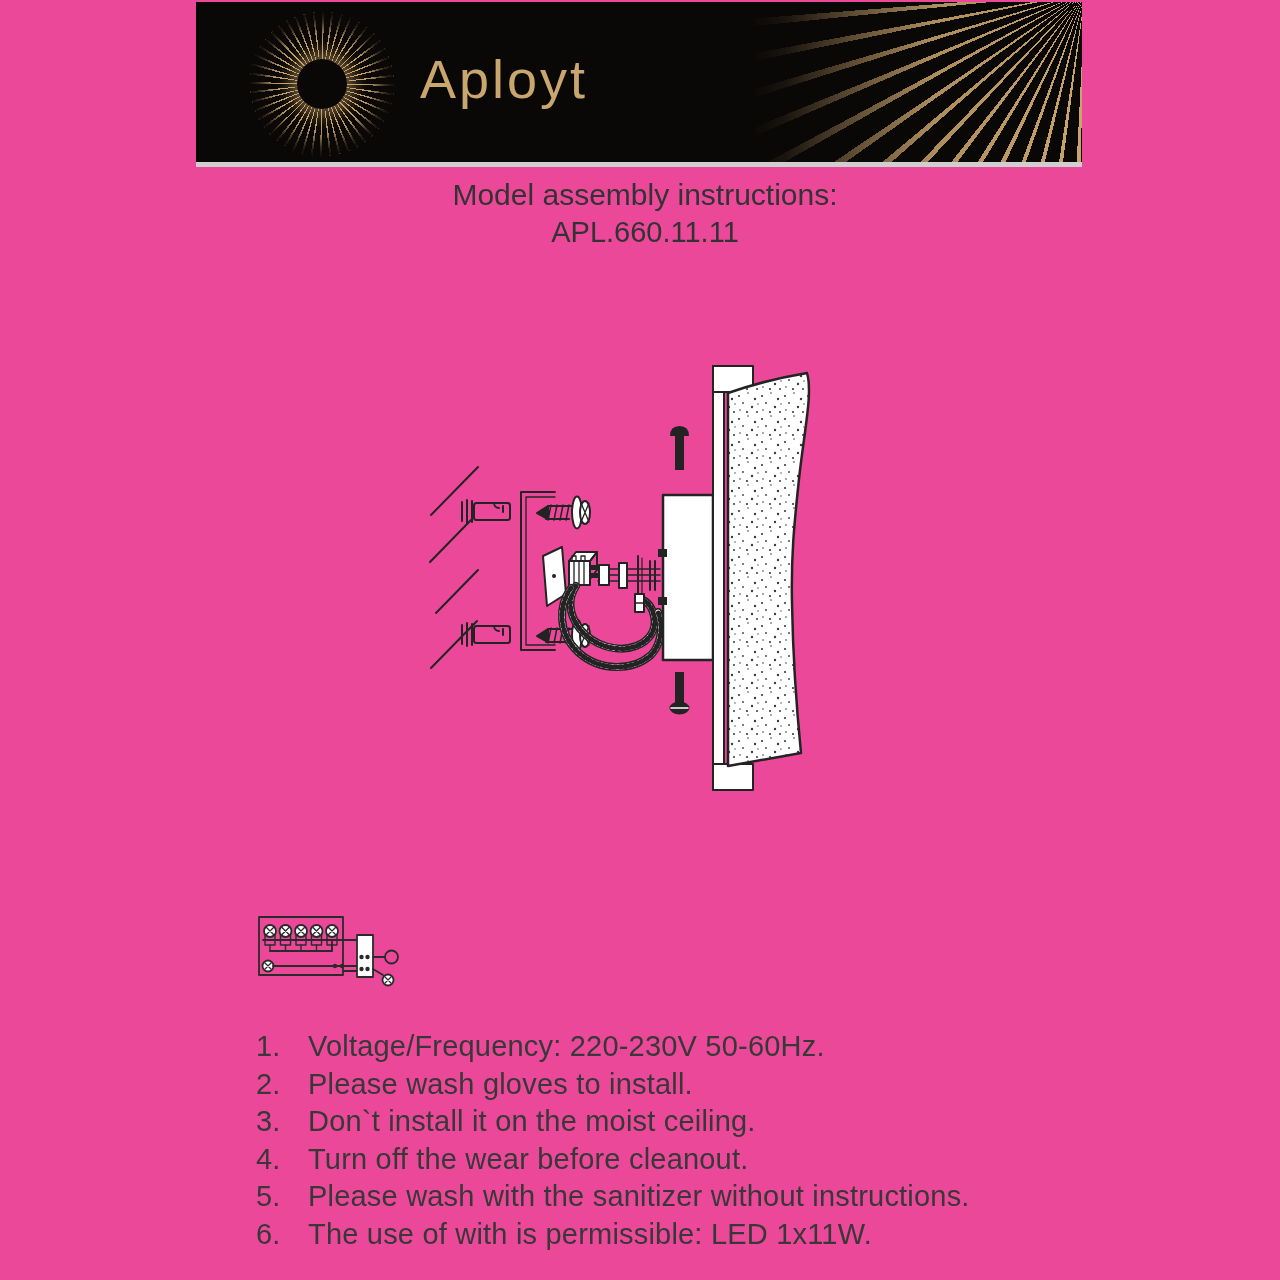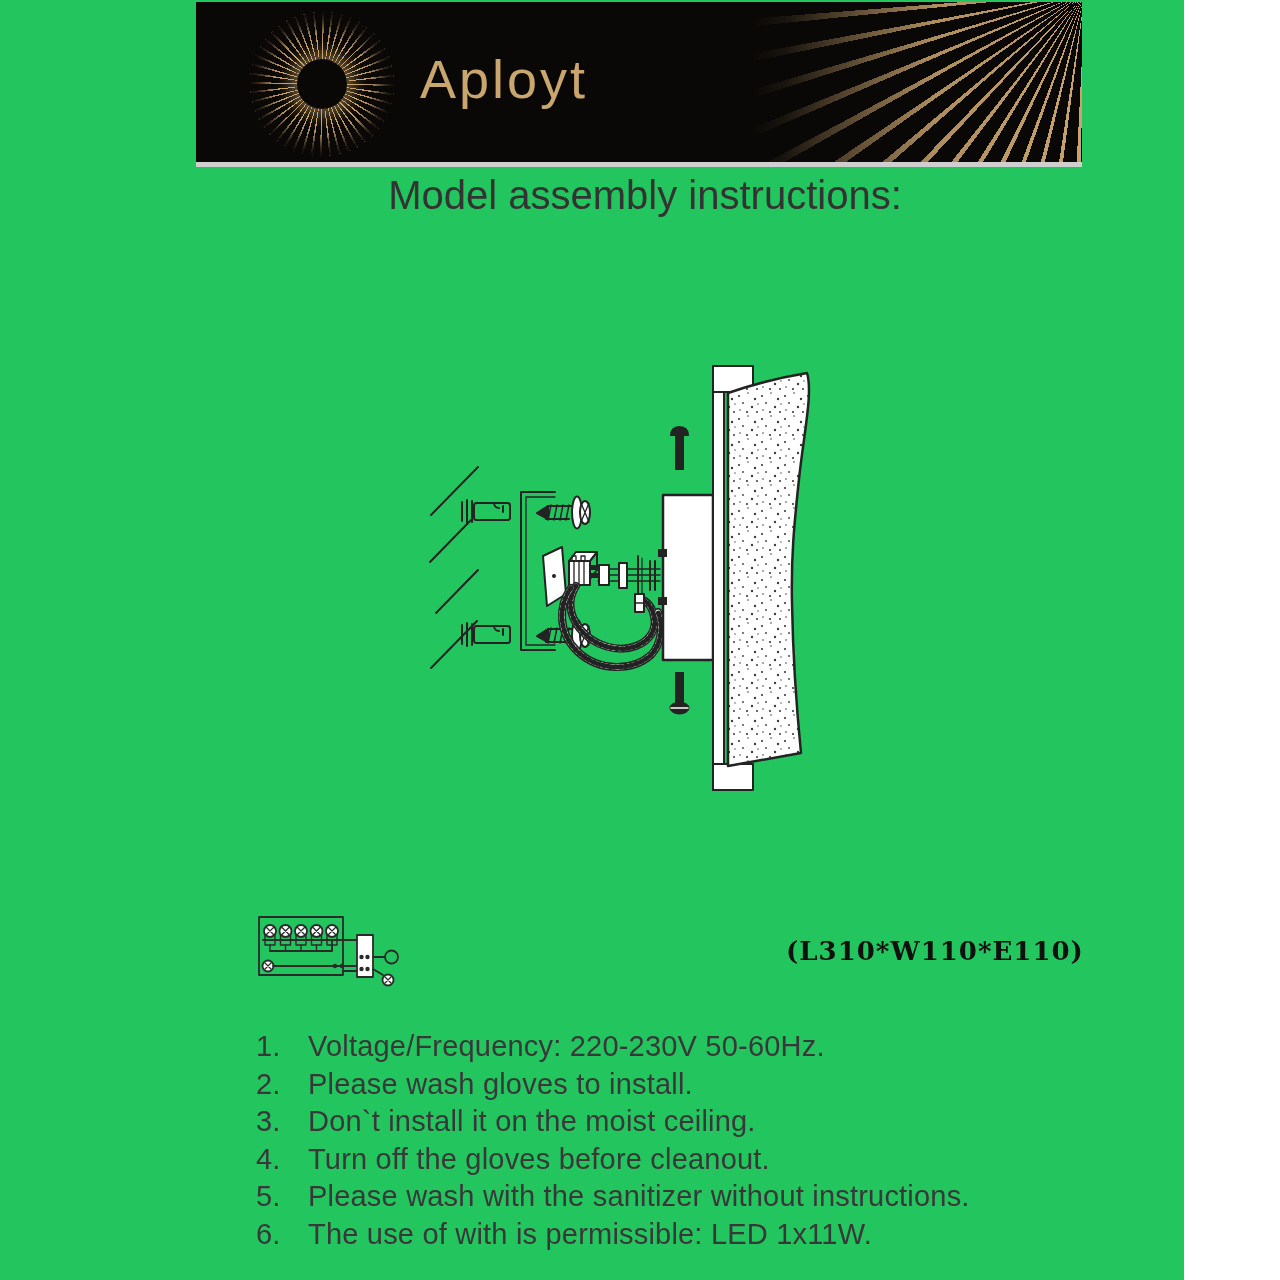--- a/index.html
+++ b/index.html
@@ -1,16 +1,16 @@
 <!DOCTYPE html>
 <html><head>
 <meta charset="utf-8">
 <style>
   html,body{margin:0;padding:0;background:#fff;}
-  .page{position:relative;width:1184px;height:1280px;background:#22c55e;overflow:hidden;
+  .page{position:relative;width:1280px;height:1280px;background:#ec4899;overflow:hidden;
         font-family:"Liberation Sans",sans-serif;}
 
   
   .banner{position:absolute;left:196px;top:2px;width:886px;height:160px;background:#0a0806;overflow:hidden;}
   .banner-shadow{position:absolute;left:196px;top:162px;width:886px;height:5px;background:#cfcfcf;}
 
   .sunburst{position:absolute;left:54px;top:10px;width:144px;height:144px;border-radius:50%;
     background:repeating-conic-gradient(#caa46c 0deg 1.7deg, rgba(10,8,6,0) 1.7deg 7.5deg);}
   .sunburst::before{content:"";position:absolute;inset:0;border-radius:50%;
     background:radial-gradient(circle, rgba(11,8,6,0) 0 38%, rgba(11,8,6,.15) 48%, rgba(11,8,6,.78) 62%, #0a0806 71%);}
@@ -20,21 +20,21 @@
   .brand-text{position:absolute;left:224px;top:46px;font-size:54px;font-weight:400;
     color:#c9a66e;letter-spacing:3px;}
 
   .corner-rays{position:absolute;right:0;top:0;width:330px;height:160px;
     background:repeating-conic-gradient(from 0deg at 101% -6%, #0a0806 0deg 4.6deg, #caa46c 4.6deg 5.9deg);}
   .corner-rays::after{content:"";position:absolute;inset:0;
     background:linear-gradient(to left, rgba(10,8,6,0) 0%, rgba(10,8,6,.15) 45%, rgba(10,8,6,.92) 90%, #0a0806 100%);}
 
   
   .title-block{position:absolute;left:200px;top:176px;width:890px;text-align:center;color:#333;}
-  .title-line1{font-size:40px;line-height:38px;}
+  .title-line1{font-size:30px;line-height:38px;}
   .title-line2{font-size:29px;line-height:36px;}
 
   
   .assembly-svg{position:absolute;left:400px;top:350px;}
   .wiring-svg{position:absolute;left:250px;top:905px;}
 
   
   .dim-label{position:absolute;left:786px;top:936px;font-family:"DejaVu Serif",serif;
     font-weight:bold;font-size:26px;color:#101010;letter-spacing:1px;}
 
@@ -51,20 +51,21 @@
 
   <div class="banner">
     <div class="sunburst"></div>
     <div class="brand-text">Aployt</div>
     <div class="corner-rays"></div>
   </div>
   <div class="banner-shadow"></div>
 
   <div class="title-block">
     <div class="title-line1">Model assembly instructions:</div>
+    <div class="title-line2">APL.660.11.11</div>
   </div>
 
   <svg class="assembly-svg" width="450" height="460" viewBox="400 350 450 460" fill="none" stroke="#232323" stroke-width="2" stroke-linecap="round" stroke-linejoin="round">
     <defs>
       <pattern id="stip" width="23" height="23" patternUnits="userSpaceOnUse">
         <g fill="#3a3a3a" stroke="none">
           <circle cx="3" cy="5" r="1.1"></circle>
             <circle cx="12" cy="2" r="0.8"></circle>
             <circle cx="19" cy="8" r="1.2"></circle>
           <circle cx="7" cy="12" r="0.9"></circle>
@@ -205,38 +206,37 @@
     <circle cx="361.5" cy="957" r="2.2" fill="#2a2a2a" stroke="none"></circle>
     <circle cx="367.5" cy="957" r="2.2" fill="#2a2a2a" stroke="none"></circle>
     <circle cx="361.5" cy="969" r="2.2" fill="#2a2a2a" stroke="none"></circle>
     <circle cx="367.5" cy="969" r="2.2" fill="#2a2a2a" stroke="none"></circle>
     <path d="M373,957 H385"></path>
     <circle cx="391.5" cy="957" r="6.5"></circle>
     <path d="M373,969 L383,975"></path>
     <use href="#gscrew" x="388" y="980"></use>
   </svg>
 
-  <div class="dim-label">(L310*W110*E110)</div>
 
   <div class="instructions">
     <div class="instr-row">
       <span class="instr-num">1.</span>
       <span class="instr-text">Voltage/Frequency: 220-230V 50-60Hz.</span>
     </div>
     <div class="instr-row">
       <span class="instr-num">2.</span>
       <span class="instr-text">Please wash gloves to install.</span>
     </div>
     <div class="instr-row">
       <span class="instr-num">3.</span>
       <span class="instr-text">Don`t install it on the moist ceiling.</span>
     </div>
     <div class="instr-row">
       <span class="instr-num">4.</span>
-      <span class="instr-text">Turn off the gloves before cleanout.</span>
+      <span class="instr-text">Turn off the wear before cleanout.</span>
     </div>
     <div class="instr-row">
       <span class="instr-num">5.</span>
       <span class="instr-text">Please wash with the sanitizer without instructions.</span>
     </div>
     <div class="instr-row">
       <span class="instr-num">6.</span>
       <span class="instr-text">The use of with is permissible: LED 1x11W.</span>
     </div>
   </div>

